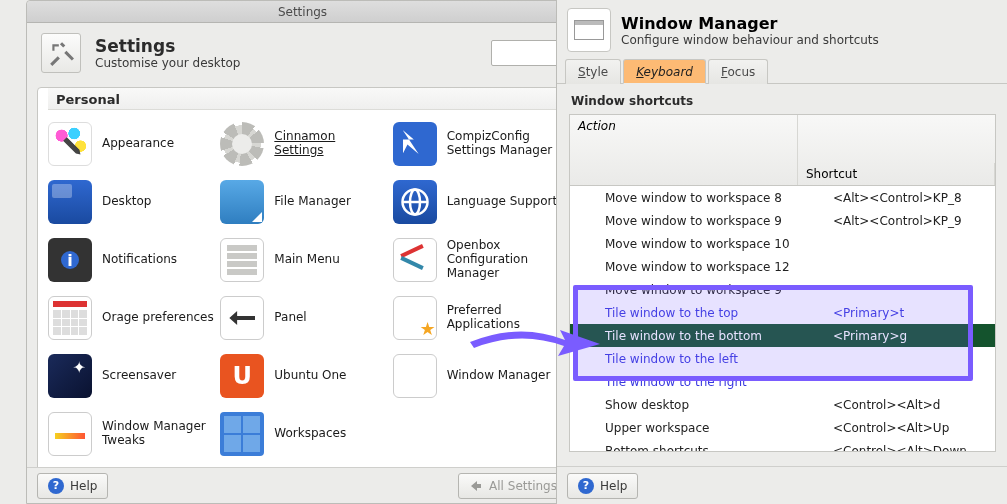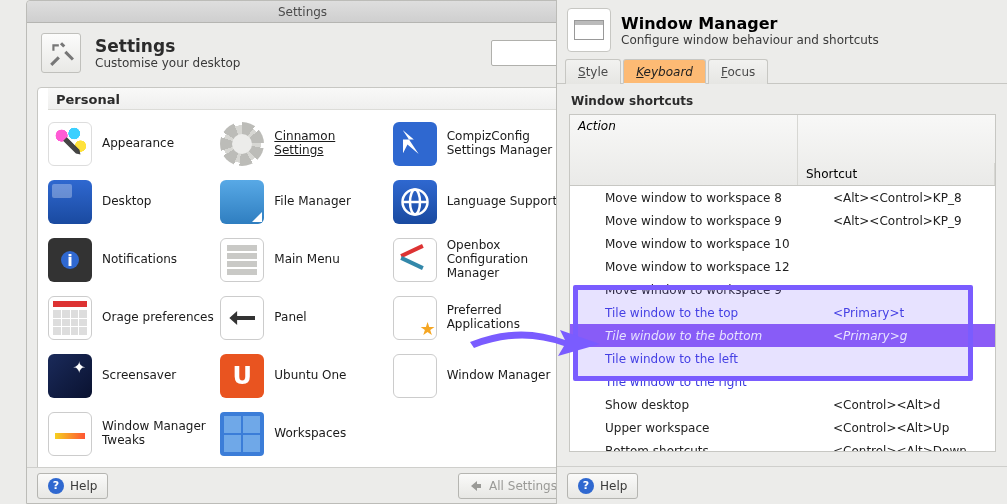--- a/index.html
+++ b/index.html
@@ -46,21 +46,21 @@
   .table { margin: 2px 12px 0 12px; border: 1px solid #c7c7c3; background: #fff; height: 338px; overflow: hidden; position: relative; }
   .thead { display: flex; font-size: 12px; background: linear-gradient(#f8f8f7,#eaeae8); border-bottom: 1px solid #c7c7c3; }
   .th { padding: 4px 8px; border-right: 1px solid #d7d7d3; }
   .th.col-a { width: 228px; font-style: italic; }
   .th.col-b { flex: 1; margin-top: 48px; }
   .tbody { font-size: 12px; color: #222; position: relative; }
   .tr { display: flex; height: 23px; align-items: center; padding-left: 27px; }
   .td { padding: 0 8px; }
   .td.col-a { width: 228px; }
   .td.col-b { flex: 1; }
-  .tr.sel { background: #8b5cf6; color: #fff; font-style: italic; }
+  .tr.sel { background: #14532d; color: #fff; }
 
   .highlight-box {
     position: absolute; border: 5px solid #7a5cff; background: rgba(122,92,255,0.18);
     border-radius: 2px; pointer-events: none;
   }
   .hi1 { left: 573px; top: 285px; width: 400px; height: 96px; }
 
   .arrow { position: absolute; left: 470px; top: 312px; width: 130px; height: 50px; pointer-events: none; }
   .arrow svg path, .arrow svg polygon { fill: #7a5cff; }
 

